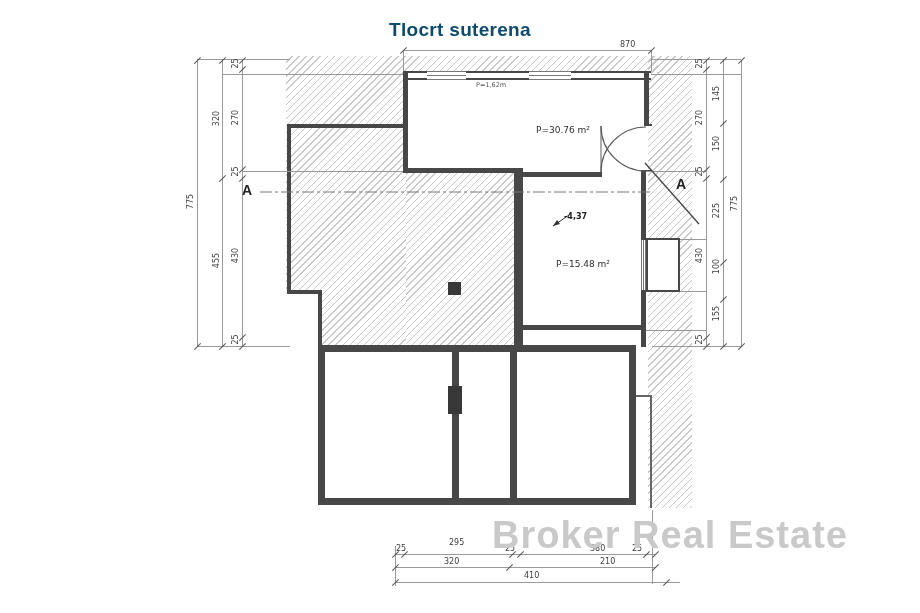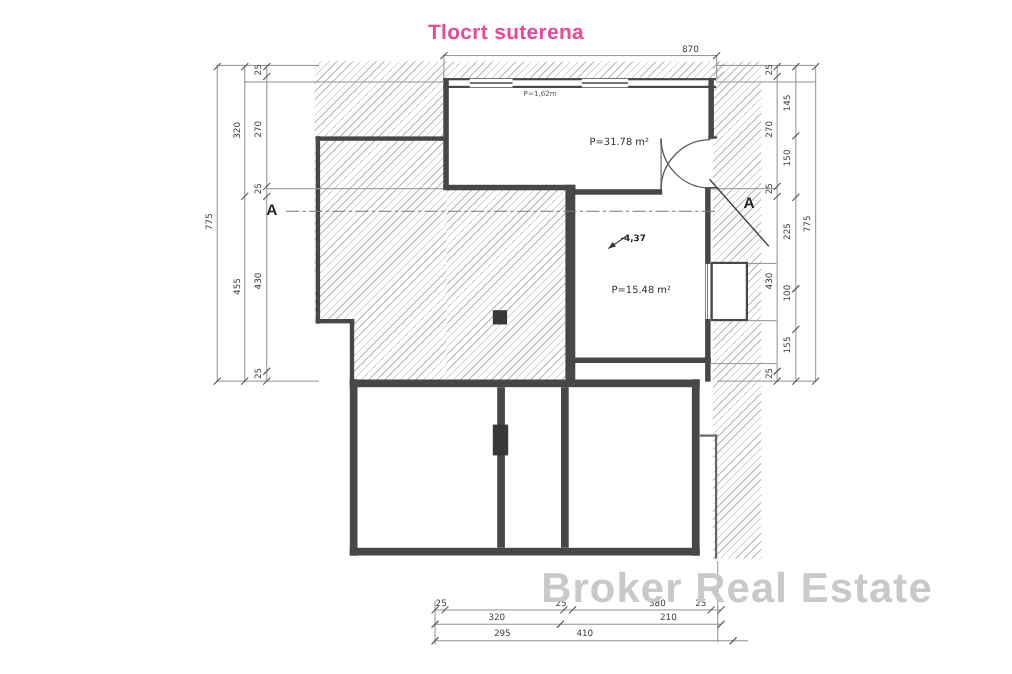--- a/index.html
+++ b/index.html
@@ -1,20 +1,20 @@
 <!DOCTYPE html>
 <html><head>
 <meta charset="utf-8">
 <style>
   *{box-sizing:border-box}
   html,body{margin:0;padding:0;background:#fff}
   .stage{position:relative;width:920px;height:613px;background:#fff;overflow:hidden;
          font-family:"DejaVu Sans",sans-serif}
   .title{position:absolute;top:19px;left:0;width:100%;text-align:center;
-         font:bold 19px "Liberation Sans",sans-serif;color:#ec4899;letter-spacing:.3px}
+         font:bold 19px "Liberation Sans",sans-serif;color:#0c4a6e;letter-spacing:.3px}
   .hatch{position:absolute;background:repeating-linear-gradient(135deg,rgba(0,0,0,0) 0 4px,#c9c9c9 4px 5px)}
   .white{position:absolute;background:#fff}
   .w{position:absolute;background:#474747}
   .dblwall{position:absolute;background:#fff;border-top:2px solid #474747;border-bottom:2px solid #474747}
   .win{position:absolute;background:linear-gradient(#777 0 1px,#fff 1px 4px,#777 4px 5px,#fff 5px 8px,#777 8px 9px)}
   .winv{position:absolute;background:linear-gradient(90deg,#777 0 1px,#fff 1px 2px,#777 2px 3px,#fff 3px 4px,#777 4px 5px)}
   .well{position:absolute;background:#fff;border:2px solid #474747}
   .dl{position:absolute;background:#9a9a9a}
   .tk{position:absolute;width:9px;height:1px;background:#555;transform:rotate(-45deg)}
   .dimv{position:absolute;width:30px;text-align:center;font-size:8px;color:#3d3d3d;transform:rotate(-90deg)}
@@ -156,29 +156,29 @@
   <div class="dimv" style="left:684px;top:335px">25</div>
   <div class="dimv" style="left:701px;top:89px">145</div>
   <div class="dimv" style="left:701px;top:139px">150</div>
   <div class="dimv" style="left:701px;top:206px">225</div>
   <div class="dimv" style="left:701px;top:262px">100</div>
   <div class="dimv" style="left:701px;top:309px">155</div>
   <div class="dimv" style="left:719px;top:199px">775</div>
 
   <div class="dimh" style="left:620px;top:40px">870</div>
   <div class="dimh" style="left:396px;top:544px">25</div>
-  <div class="dimh" style="left:449px;top:571px">295</div>
+  <div class="dimh" style="left:449px;top:538px">295</div>
   <div class="dimh" style="left:505px;top:544px">25</div>
   <div class="dimh" style="left:590px;top:544px">380</div>
   <div class="dimh" style="left:632px;top:544px">25</div>
   <div class="dimh" style="left:444px;top:557px">320</div>
   <div class="dimh" style="left:600px;top:557px">210</div>
   <div class="dimh" style="left:524px;top:571px">410</div>
 
-  <div class="lab" style="left:536px;top:125px">P=31.78 m²</div>
+  <div class="lab" style="left:536px;top:125px">P=30.76 m²</div>
   <div class="lab" style="left:556px;top:259px">P=15.48 m²</div>
   <div class="lvl" style="left:564px;top:212px">-4,37</div>
   <div class="tiny" style="left:476px;top:81px">P=1,62m</div>
   <div class="seca" style="left:242px;top:182px">A</div>
   <div class="seca" style="left:676px;top:176px">A</div>
 
   <svg class="ov" width="920" height="613">
     <line x1="260" y1="192" x2="652" y2="192" stroke="#777" stroke-width="1" stroke-dasharray="12 3 3 3"></line>
     <line x1="645" y1="163" x2="699" y2="224" stroke="#444" stroke-width="1.3"></line>
     <path d="M 601 126 A 45 45 0 0 0 646 171" fill="none" stroke="#5a5a5a" stroke-width="1.2"></path>

